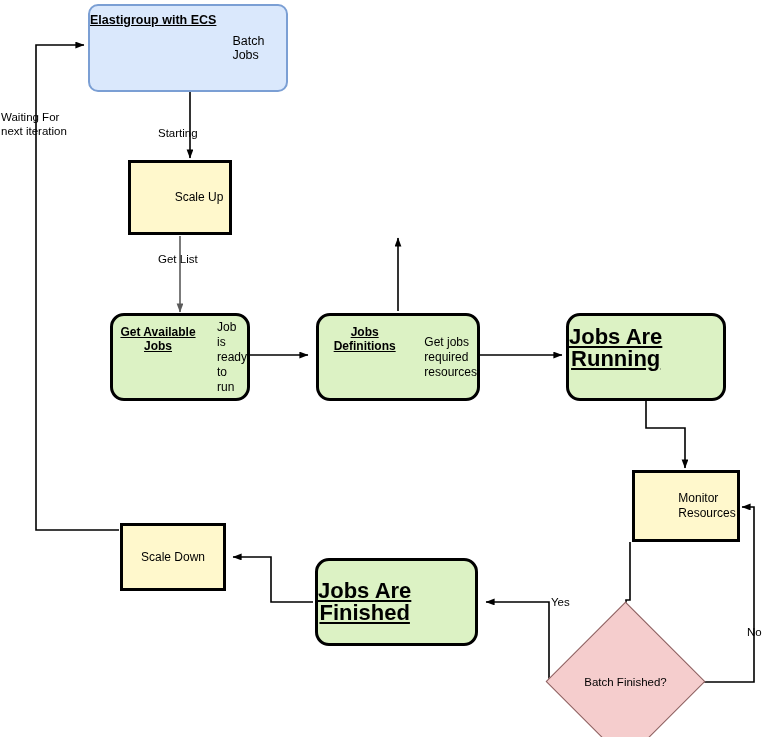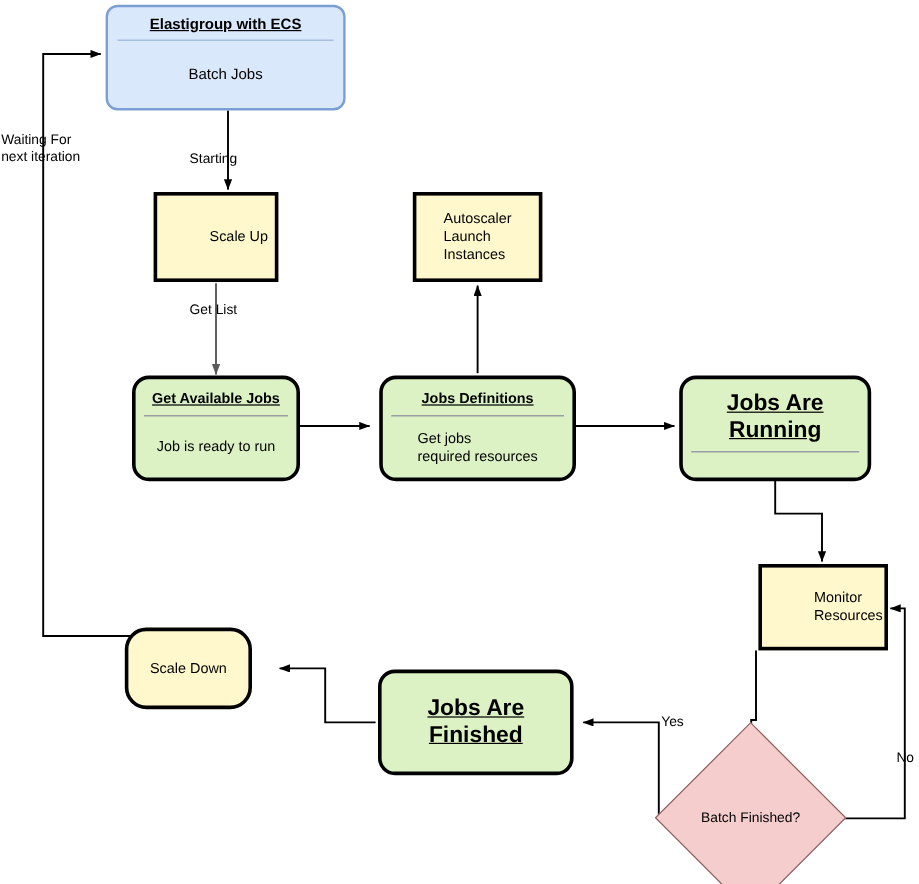--- a/index.html
+++ b/index.html
@@ -1,41 +1,41 @@
 <!DOCTYPE html>
 <html><head>
 <meta charset="utf-8">
 <style>
   html,body{margin:0;padding:0;background:#ffffff;}
   body{font-family:"Liberation Sans","DejaVu Sans",sans-serif;}
   #canvas{position:relative;width:766px;height:737px;overflow:hidden;background:#fff;}
   svg.edges{position:absolute;left:0;top:0;width:766px;height:737px;pointer-events:none;}
 
-  .node{position:absolute;box-sizing:border-box;display:flex;flex-direction:column;}
+  .node{position:absolute;box-sizing:border-box;display:flex;flex-direction:row;}
   .node .title{font-weight:bold;text-align:center;text-decoration:underline;}
   .node .body{flex:1;display:flex;align-items:center;justify-content:center;text-align:left;font-weight:normal;}
   .divider{height:1px;background:#8b8b9e;margin:0;}
 
   
   .blue{background:#dae8fc;border:2px solid #7b9fd4;border-radius:10px;}
   .blue .title{font-size:12.5px;color:#000;padding-top:7px;}
   .blue .divider{background:#9bb4dc;margin:6px 8px 0 8px;}
   .blue .body{font-size:12.5px;}
 
   
   .yellow{background:#fff8cc;border:3px solid #000;}
   .yellow .body{font-size:12px;line-height:15px;}
 
   
   .green{background:#dcf2c4;border:3px solid #000;border-radius:14px;}
   .green .title{font-size:12px;padding-top:9px;}
   .green .divider{margin:7px 7px 0 7px;}
   .green .body{font-size:12px;line-height:15px;}
 
-  .green.big .title{font-size:19px;line-height:22px;padding-top:10px;}
+  .green.big .title{font-size:22px;line-height:22px;padding-top:10px;}
   .green.big .divider{margin-top:6px;}
 
   
   .diamond{position:absolute;}
   .diamond .shape{position:absolute;left:0;top:0;width:100%;height:100%;
     background:#f5cdcd;border:1px solid #8a6060;
     transform:rotate(45deg);box-sizing:border-box;}
   .diamond .dlabel{position:absolute;left:0;top:0;width:100%;height:100%;
     display:flex;align-items:center;justify-content:center;font-size:11.5px;color:#000;}
 
@@ -85,25 +85,20 @@
   <div class="node blue" style="left:88px;top:4px;width:200px;height:88px;">
     <div class="title">Elastigroup with ECS</div>
     <div class="divider"></div>
     <div class="body">Batch Jobs</div>
   </div>
 
   <div class="node yellow" style="left:128px;top:160px;width:104px;height:75px;padding-left:38px;">
     <div class="body">Scale Up</div>
   </div>
 
-  <div class="node yellow" style="left:344px;top:160px;width:108px;height:75px;">
-    <div class="body" style="white-space:pre-line;">Autoscaler
-Launch
-Instances</div>
-  </div>
 
   <div class="node green" style="left:316px;top:313px;width:164px;height:88px;">
     <div class="title">Jobs Definitions</div>
     <div class="divider"></div>
     <div class="body" style="white-space:pre-line;">Get jobs
 required resources</div>
   </div>
 
   <div class="node green" style="left:110px;top:313px;width:140px;height:88px;">
     <div class="title">Get Available Jobs</div>
@@ -126,21 +121,21 @@
   <div class="diamond" style="left:569px;top:625px;width:113px;height:113px;">
     <div class="shape"></div>
     <div class="dlabel">Batch Finished?</div>
   </div>
 
   <div class="node green big" style="left:315px;top:558px;width:163px;height:88px;">
     <div class="title" style="white-space:pre-line;margin:auto 0;padding-top:0;">Jobs Are 
 Finished</div>
   </div>
 
-  <div class="node yellow" style="left:104px;top:523px;width:106px;height:68px;border-radius:18px;">
+  <div class="node yellow" style="left:120px;top:523px;width:106px;height:68px;">
     <div class="body">Scale Down</div>
   </div>
 
   <div class="elabel" style="left:1px;top:110px;">Waiting For
 next iteration</div>
   <div class="elabel" style="left:158px;top:126px;">Starting</div>
   <div class="elabel" style="left:158px;top:252px;">Get List</div>
   <div class="elabel" style="left:551px;top:595px;">Yes</div>
   <div class="elabel" style="left:747px;top:625px;">No</div>
 

